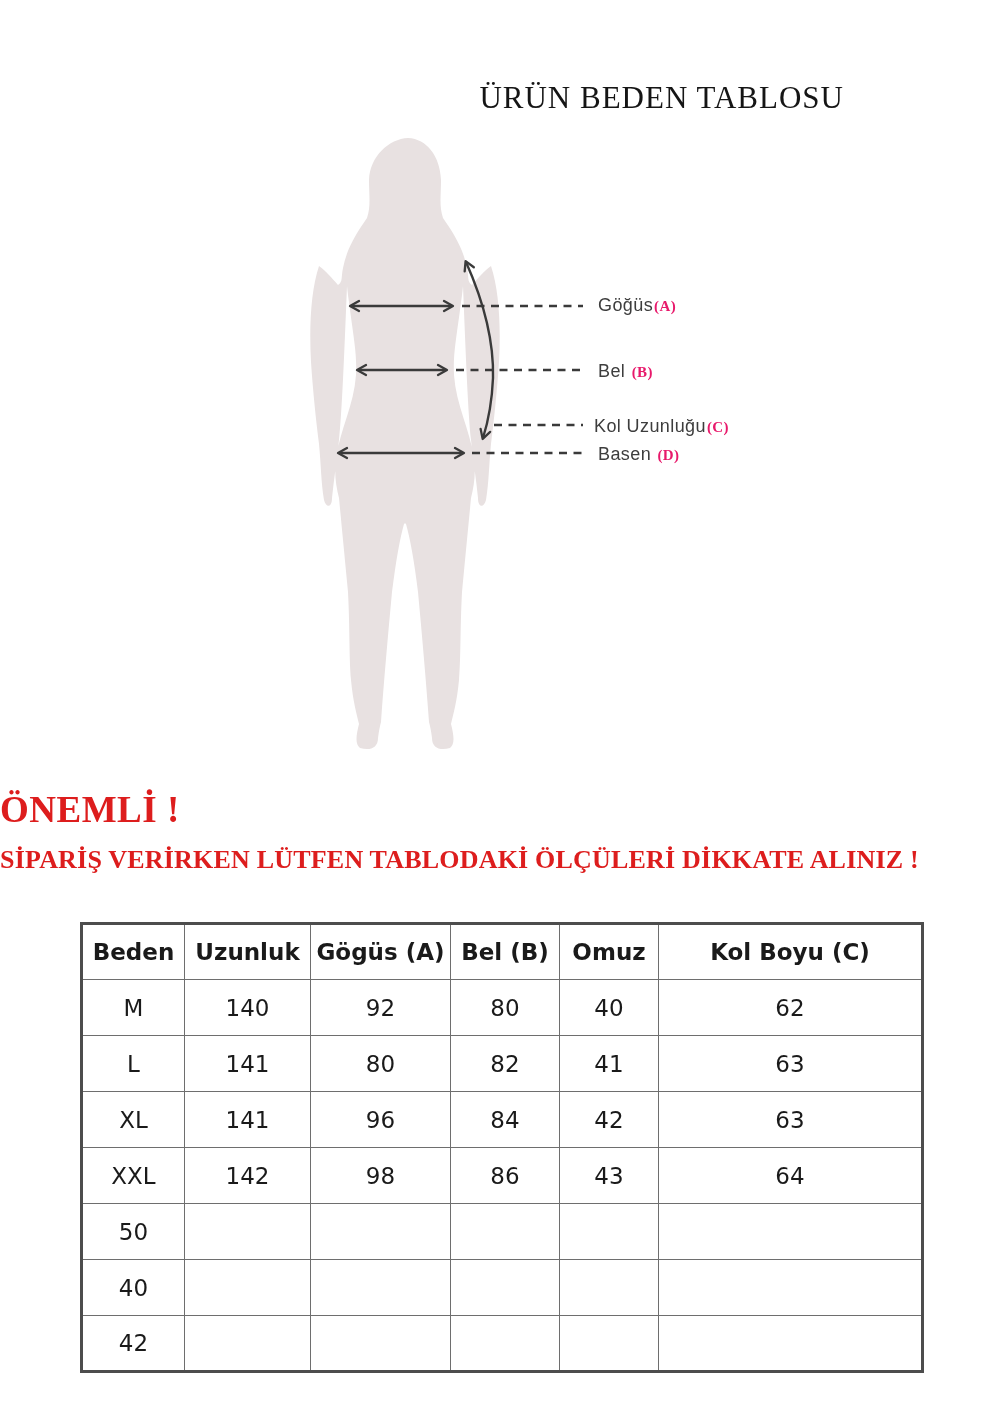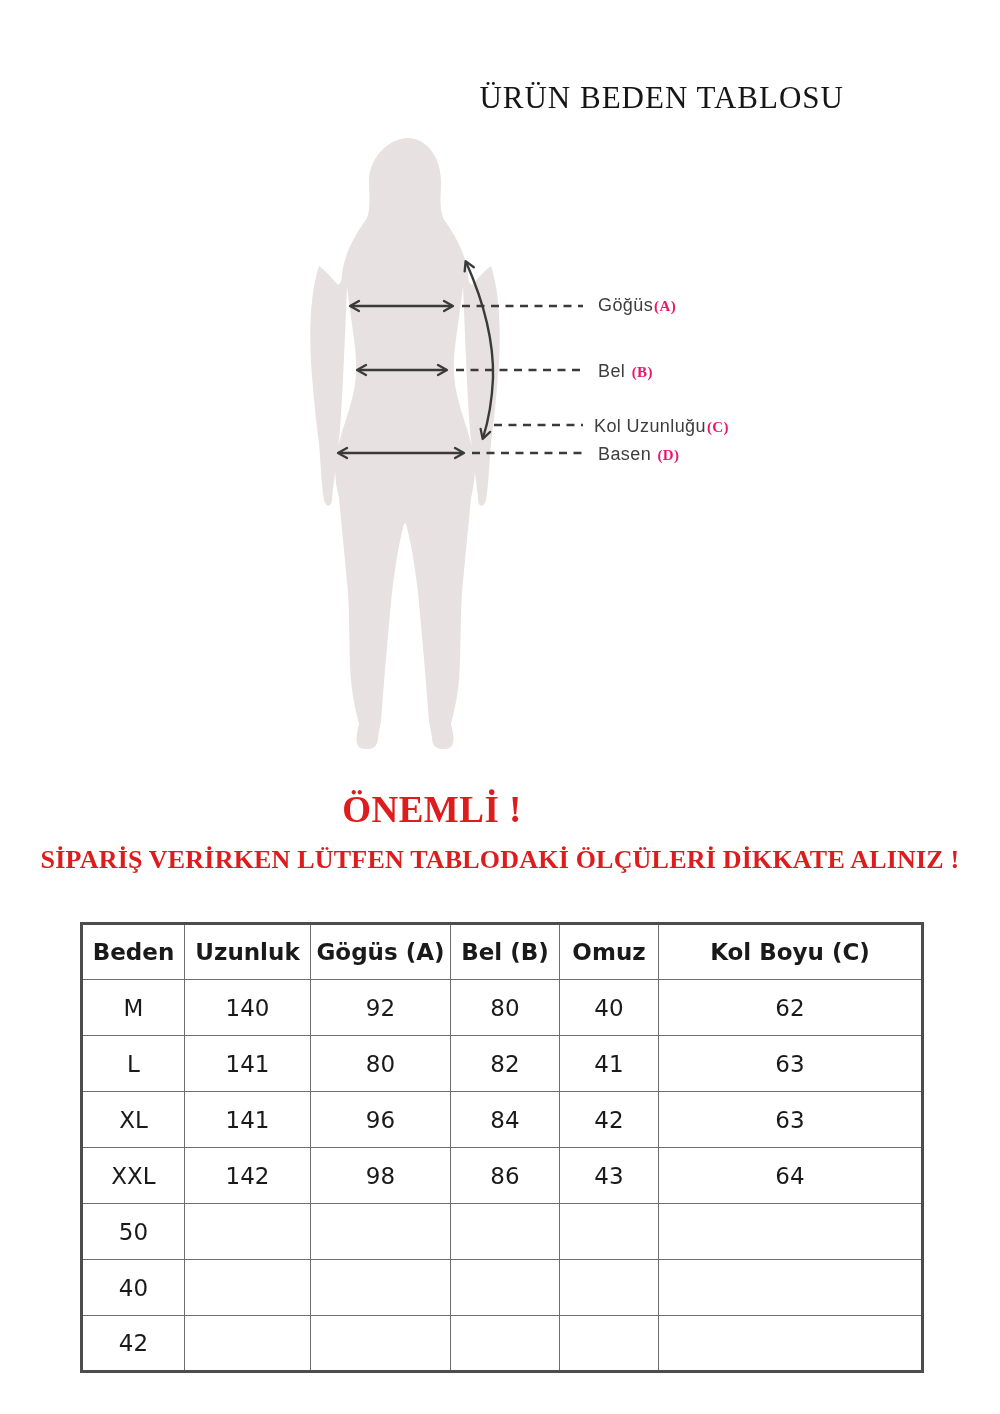--- a/index.html
+++ b/index.html
@@ -21,26 +21,26 @@
   }
   .measure-label .code {
     font-family:"Liberation Serif", serif; font-weight:700;
     font-size:15px; color:#e8196b; margin-left:1px;
   }
   .lbl-gogus { left:598px; top:295px; }
   .lbl-bel   { left:598px; top:361px; }
   .lbl-kol   { left:564px; top:416px;margin-left:30px; }
   .lbl-basen { left:598px; top:444px; }
   .warn-heading {
-    position:absolute; top:788px; left:0; width:864px; text-align:center;
+    position:absolute; top:788px; left:0; width:864px; text-align:left;
     font-family:"Liberation Serif", serif; font-weight:700;
     font-size:37px; color:#dd1d1d; letter-spacing:0.5px;
   }
   .warn-subheading {
-    position:absolute; top:845px; left:0; width:1000px; text-align:center;
+    position:absolute; top:845px; left:0; width:1000px; text-align:left;
     font-family:"Liberation Serif", serif; font-weight:700;
     font-size:26px; color:#dd1d1d; letter-spacing:0.2px;
   }
   table.size-table {
     position:absolute; left:80px; top:887px; width:841px;
     border-collapse:collapse; table-layout:fixed;
     border:3px solid #4d4d4d;
     margin-top:35px;
   }
   table.size-table th, table.size-table td {

